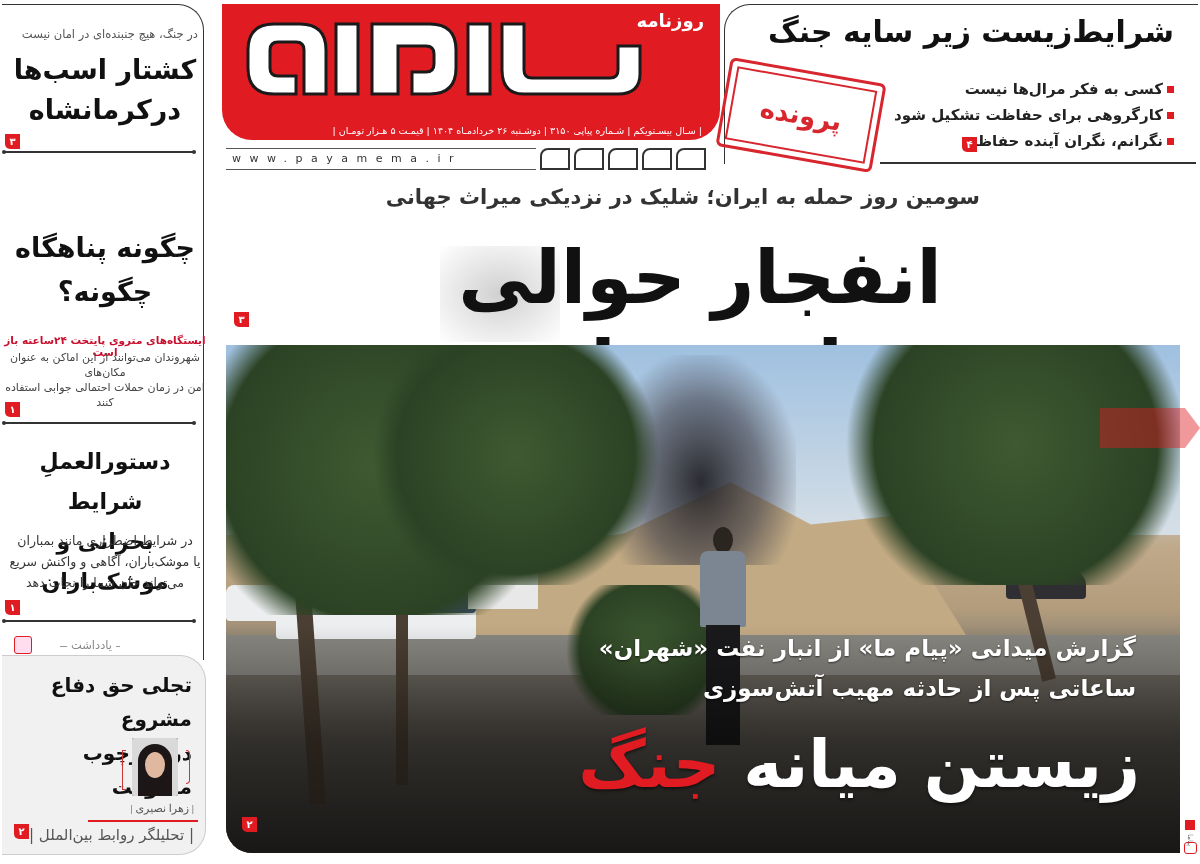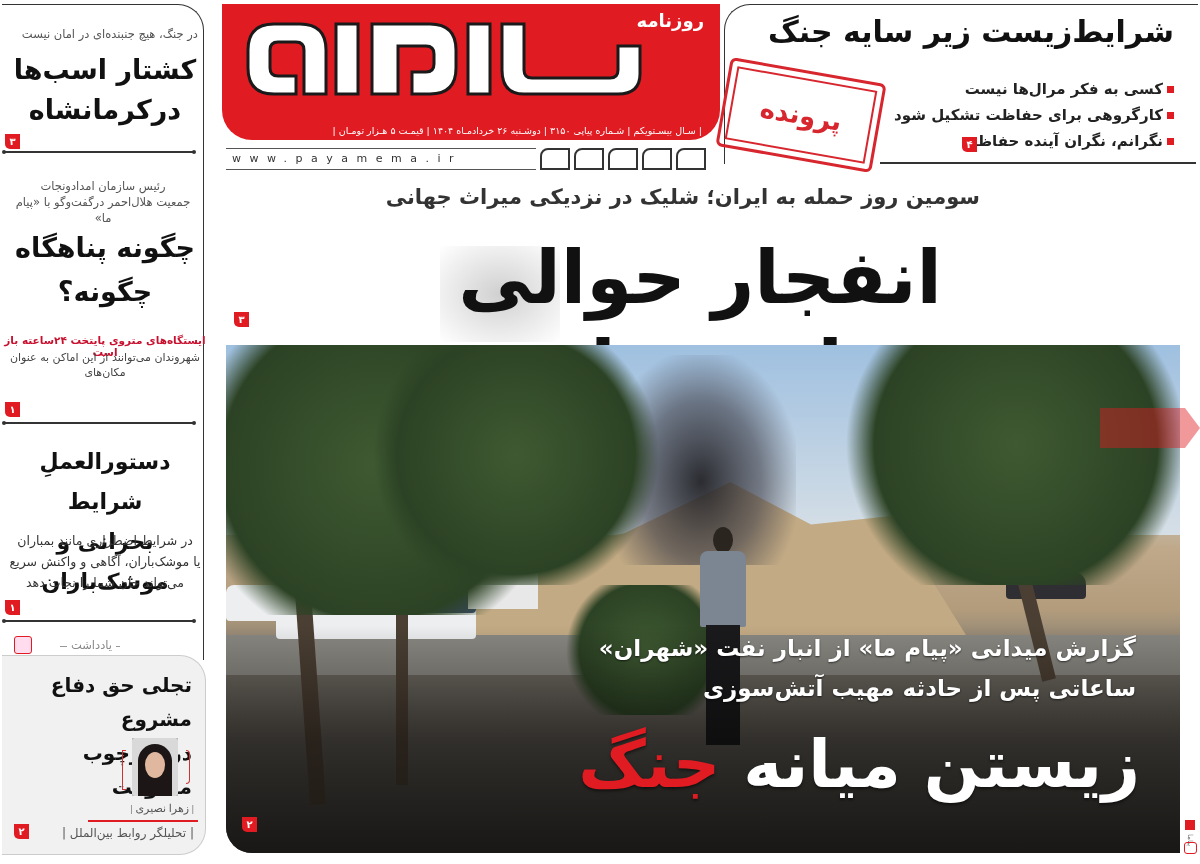--- a/index.html
+++ b/index.html
@@ -27,21 +27,21 @@
   .note-line { position: absolute; top: 646px; left: 60px; width: 60px; height: 1px; background: #999; }
   .note-title { position: absolute; right: 20px; left: 10px; top: 668px; font-size: 20px; font-weight: 900; line-height: 34px; text-align: right; color: #111; }
   .portrait { position: absolute; top: 738px; left: 132px; width: 46px; height: 58px; background: #2b2424; overflow: hidden; border-radius: 2px; }
   .portrait .face { position: absolute; left: 13px; top: 14px; width: 20px; height: 26px; background: #e0b8a0; border-radius: 50%; }
   .portrait .bg { position: absolute; left: 0; top: 0; width: 46px; height: 58px; background: #d9d9d9; }
   .portrait .hijab { position: absolute; left: 6px; top: 6px; width: 34px; height: 56px; background: #1c1616; border-radius: 17px 17px 4px 4px; }
   .portrait-frame-r { position: absolute; top: 750px; left: 186px; width: 4px; height: 34px; border: 1px solid #c33; border-left: none; border-radius: 0 8px 8px 0; }
   .portrait-frame-l { position: absolute; top: 750px; left: 122px; width: 4px; height: 40px; border: 1px solid #c33; border-right: none; }
   .author { position: absolute; right: 18px; top: 802px; font-size: 11px; color: #555; font-family: Liberation Serif, serif; }
   .author-line { position: absolute; right: 14px; top: 820px; width: 110px; height: 1.5px; background: #e11b22; }
-  .author-role { position: absolute; right: 18px; top: 826px; font-size: 12px; color: #555; }
+  .author-role { position: absolute; right: 18px; top: 826px; font-size: 15px; color: #555; }
 
   
   .mast { position: absolute; left: 222px; top: 4px; width: 498px; height: 136px; background: #e11b22; border-radius: 0 0 30px 30px; }
   .mast-logo { position: absolute; left: 18px; top: 6px; width: 420px; height: 96px; }
   .mast-word { position: absolute; top: 6px; right: 16px; color: #fff; font-size: 18px; font-weight: bold; }
   .mast-info { position: absolute; left: 12px; right: 18px; bottom: 4px; color: #fff; font-size: 9.5px; text-align: right; white-space: nowrap; }
   .url-row { position: absolute; left: 226px; top: 148px; width: 310px; height: 22px; border-top: 1.5px solid #555; border-bottom: 1.5px solid #555; }
   .url-text { direction: ltr; font-family: "DejaVu Sans", sans-serif; font-size: 11px; color: #333; letter-spacing: 8.5px; line-height: 19px; padding-left: 6px; text-align: left; }
   .boxes { position: absolute; left: 540px; top: 148px; display: flex; gap: 4px; direction: ltr; }
   .boxes span { width: 30px; height: 22px; border: 2px solid #333; border-radius: 8px 0 0 0; }
@@ -102,31 +102,28 @@
   <div class="lc-box1"></div>
 
   <div class="kicker" style="top:26px;">در جنگ، هیچ جنبنده‌ای در امان نیست</div>
   <div class="lc-head" style="top:50px; font-size:27px; line-height:40px;">
     <div>کشتار اسب‌ها</div>
     <div>درکرمانشاه</div>
   </div>
   <div class="pg-badge" style="left:5px; top:134px;">۳</div>
   <div class="lc-sep" style="top:151px; width:190px;"></div>
 
-  <div class="kicker" style="top:178px; right:14px; left:8px;">
-    <div>رئیس سازمان امدادونجات</div>
-    <div>جمعیت هلال‌احمر درگفت‌وگو با «پیام ما»</div>
-  </div>
   <div class="lc-head" style="top:226px; font-size:27px; line-height:44px;">
     <div>چگونه پناهگاه</div>
     <div>چگونه؟</div>
   </div>
   <div class="lc-red" style="top:334px;">ایستگاه‌های متروی پایتخت ۲۴ساعته باز است</div>
   <div class="lc-body" style="top:350px;">
     <div>شهروندان می‌توانند از این اماکن به عنوان مکان‌های</div>
+    <div>امن در زمان حملات احتمالی جوابی استفاده کنند</div>
   </div>
   <div class="pg-badge" style="left:5px; top:402px;">۱</div>
   <div class="lc-sep" style="top:422px; width:190px;"></div>
 
   <div class="lc-head" style="top:442px; font-size:22px; line-height:40px;">
     <div>دستورالعملِ شرایط</div>
     <div>بحرانی و موشک‌باران</div>
   </div>
   <div class="lc-body" style="top:530px; font-size:12.5px; line-height:21px; color:#333;">
     <div>در شرایط اضطراری مانند بمباران</div>

